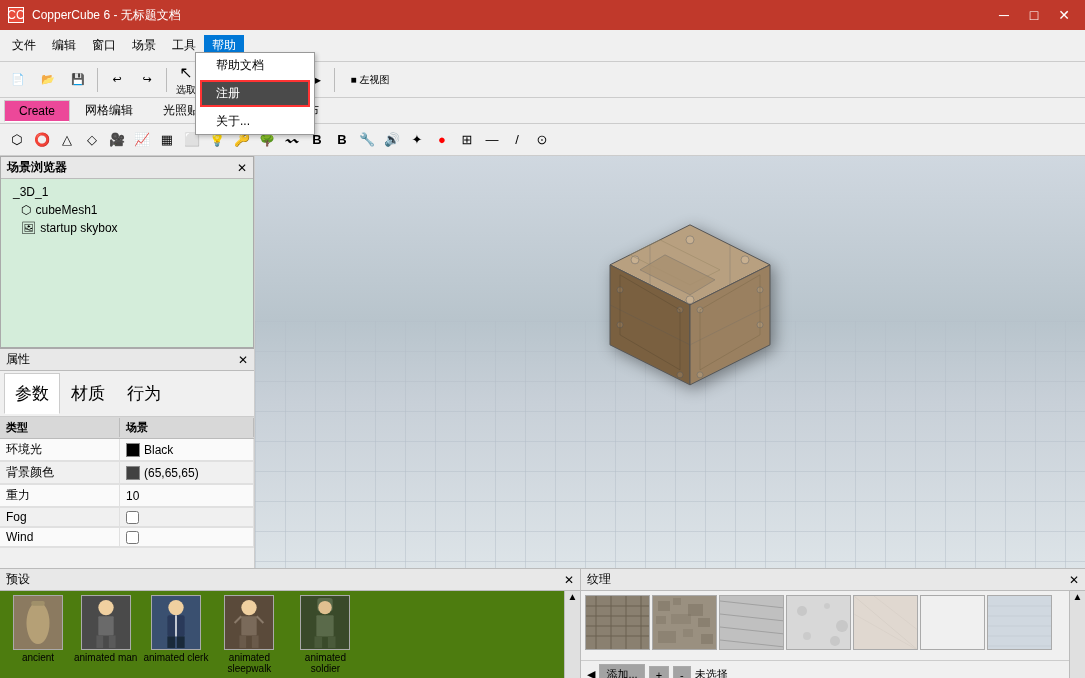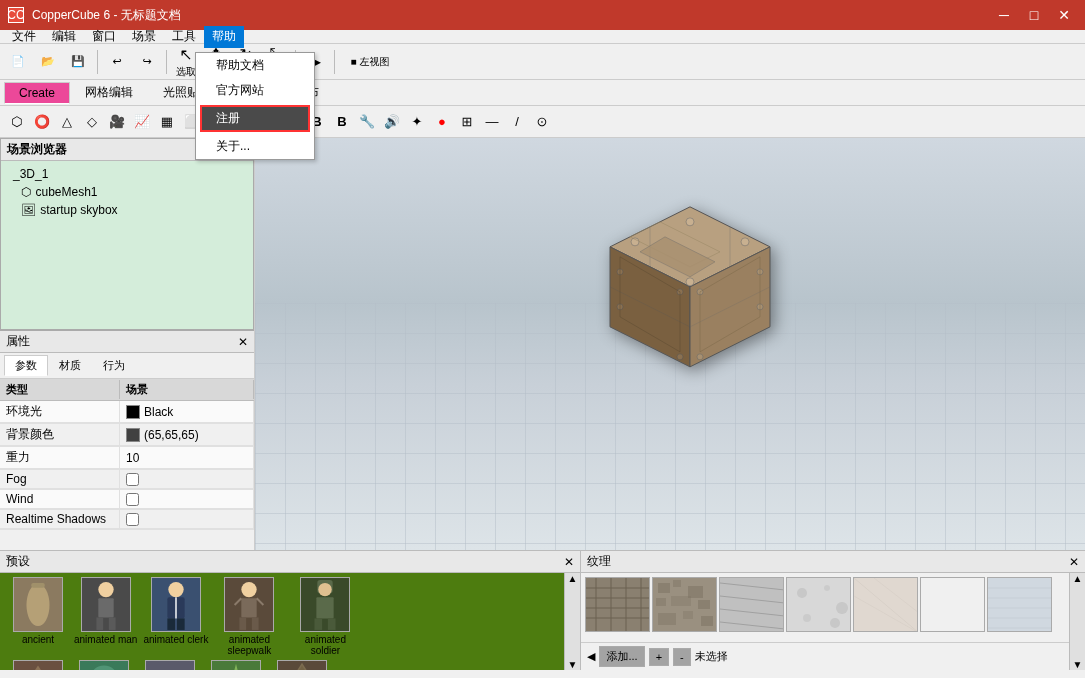--- a/index.html
+++ b/index.html
@@ -7,21 +7,21 @@
 
     
     #title-bar { background: #c0392b; height: 30px; display: flex; align-items: center; justify-content: space-between; padding: 0 8px; color: white; }
     #title-bar .title-left { display: flex; align-items: center; gap: 8px; }
     #title-bar .title-icon { width: 16px; height: 16px; background: #e74c3c; border: 1px solid #fff; font-size: 12px; display: flex; align-items: center; justify-content: center; }
     #title-bar .title-text { font-size: 12px; }
     #title-bar .title-controls { display: flex; gap: 4px; }
     #title-bar .ctrl-btn { width: 26px; height: 20px; display: flex; align-items: center; justify-content: center; font-size: 14px; cursor: pointer; background: transparent; border: none; color: white; }
 
     
-    #menu-bar { background: #f0f0f0; height: 14px; display: flex; align-items: center; border-bottom: 1px solid #ccc; padding: 0 4px; position: relative; }
+    #menu-bar { background: #f0f0f0; height: 32px; display: flex; align-items: center; border-bottom: 1px solid #ccc; padding: 0 4px; position: relative; }
     .menu-item { padding: 2px 8px; cursor: pointer; font-size: 12px; height: 22px; display: flex; align-items: center; }
     .menu-item.active { background: #0078d7; color: white; }
 
     
     #help-dropdown { position: absolute; top: 22px; left: 195px; background: white; border: 1px solid #999; box-shadow: 2px 2px 4px rgba(0,0,0,0.2); z-index: 1000; min-width: 120px; }
     .dropdown-item { padding: 4px 20px; cursor: pointer; font-size: 12px; display: block; color: #000; }
     .dropdown-item.register { background: #4a4a4a; color: white; border: 2px solid #ff3333; margin: 2px 4px; padding: 3px 14px; }
 
     
     #toolbar { background: #f0f0f0; height: 36px; display: flex; align-items: center; padding: 0 4px; border-bottom: 1px solid #ccc; gap: 2px; }
@@ -52,21 +52,21 @@
     #scene-browser-header .panel-title { font-size: 12px; font-weight: bold; }
     #scene-browser-header .close-x { cursor: pointer; font-size: 12px; }
     #scene-tree { padding: 4px; flex: 1; }
     .tree-item { padding: 2px 4px; font-size: 12px; cursor: pointer; display: flex; align-items: center; gap: 4px; }
     .tree-child { padding-left: 16px; }
 
     
     #props-panel { background: #f0f0f0; border-top: 1px solid #aaa; display: flex; flex-direction: column; height: 220px; }
     #props-header { background: #e8e8e8; display: flex; align-items: center; justify-content: space-between; padding: 2px 6px; border-bottom: 1px solid #bbb; }
     .props-tabs { display: flex; gap: 0; padding: 2px 4px; border-bottom: 1px solid #ccc; }
-    .props-tab { padding: 2px 10px; font-size: 11px; cursor: pointer; border: 1px solid transparent; }
+    .props-tab { padding: 8px 10px; font-size: 17px; cursor: pointer; border: 1px solid transparent; }
     .props-tab.active { background: white; border: 1px solid #ccc; border-bottom: 1px solid white; }
     .props-th { padding: 2px 6px; border-right: 1px solid #bbb; }
     .props-cell { padding: 2px 6px; border-bottom: 1px solid #e0e0e0; border-right: 1px solid #e0e0e0; display: flex; align-items: center; gap: 4px; }
     .color-swatch { width: 14px; height: 14px; border: 1px solid #888; display: inline-block; flex-shrink: 0; }
     .props-scroll { overflow-y: auto; flex: 1; }
 
     
     #viewport { flex: 1; background: linear-gradient(180deg, #d0d8e0 0%, #b8c4cc 40%, #c8d0d8 60%, #dde4e8 100%); position: relative; overflow: hidden; }
     #viewport-grid { position: absolute; bottom: 0; left: 0; right: 0; height: 60%; background-image: linear-gradient(rgba(180,190,200,0.5) 1px, transparent 1px), linear-gradient(90deg, rgba(180,190,200,0.5) 1px, transparent 1px); background-size: 30px 30px; }
     #cube-container { position: absolute; top: 40%; left: 50%; transform: translate(-40%, -55%); }
@@ -123,21 +123,20 @@
 <div id="menu-bar">
   <div class="menu-item">文件</div>
   <div class="menu-item">编辑</div>
   <div class="menu-item">窗口</div>
   <div class="menu-item">场景</div>
   <div class="menu-item">工具</div>
   <div class="menu-item active">帮助</div>
 
   <div id="help-dropdown">
     <div class="dropdown-item">帮助文档</div>
-    <div class="dropdown-item">官方网站</div>
     <div class="dropdown-item register">注册</div>
     <div class="dropdown-item">关于...</div>
   </div>
 
   <div class="red-arrow">➡</div>
 </div>
 
 <div id="toolbar">
   <div class="tool-btn" title="新建">📄</div>
   <div class="tool-btn" title="打开">📂</div>
@@ -283,28 +282,20 @@
 
           <div class="props-data-row">
             <div class="props-cell">
                 <span>Wind</span>
               </div>
             <div class="props-cell">
               <input type="checkbox" style="">
             </div>
           </div>
 
-          <div class="props-data-row">
-            <div class="props-cell">
-                <span>Realtime Shadows</span>
-              </div>
-            <div class="props-cell">
-              <input type="checkbox" style="">
-            </div>
-          </div>
         </div>
       </div>
     </div>
   </div>
 
   <div id="viewport">
     <div id="viewport-grid"></div>
 
     <div id="cube-container">
       <svg class="cube" width="200" height="190" viewBox="0 0 200 190" xmlns="http://www.w3.org/2000/svg">

